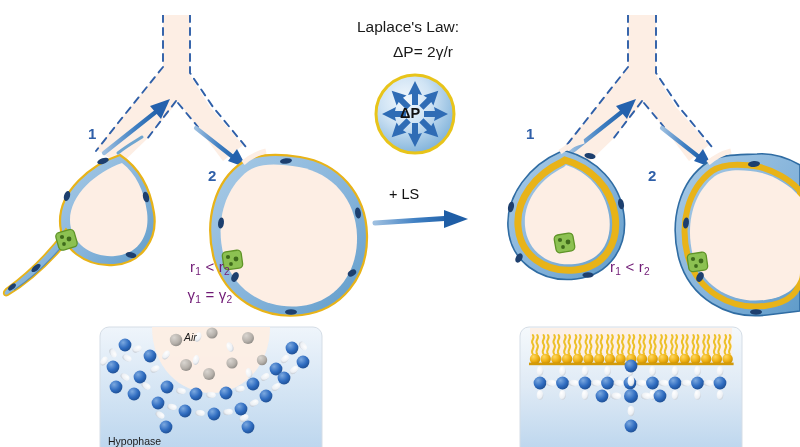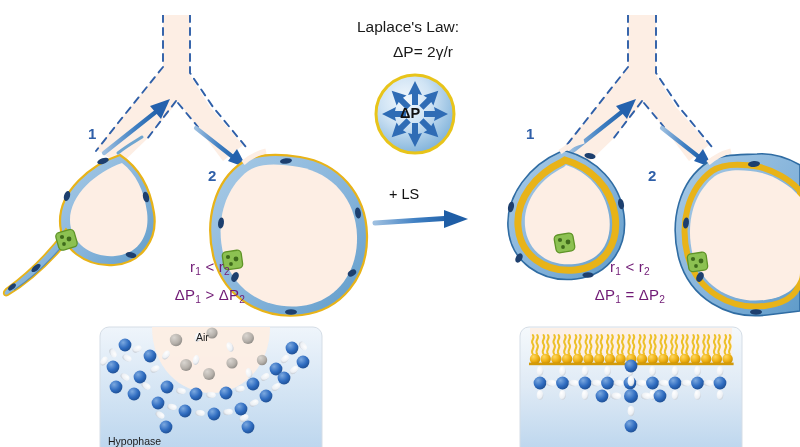--- a/index.html
+++ b/index.html
@@ -428,25 +428,24 @@
   <div class="txt title" style="left:357px;top:3px;">Laplace's Law:</div>
   <div class="txt title" style="left:393px;top:28px;">ΔP= 2γ/r</div>
   <div class="txt dp-text" style="left:400px;top:90px;">ΔP</div>
   <div class="txt ls-text" style="left:389px;top:171px;">+ LS</div>
 
   <div class="txt numlabel" style="left:88px;top:110px;">1</div>
   <div class="txt numlabel" style="left:208px;top:152px;">2</div>
   <div class="txt numlabel" style="left:526px;top:110px;">1</div>
   <div class="txt numlabel" style="left:648px;top:152px;">2</div>
 
-  <div class="txt insetlabel" style="left:196px;top:316px;">Air</div>
+  <div class="txt insetlabel" style="left:184px;top:316px;font-style:italic;">Air</div>
   <div class="txt insetlabel" style="left:108px;top:420px;">Hypophase</div>
 
   <div id="leftFormulas" style="position:absolute;left:150px;top:240px;text-align:center;width:120px;">
       <div class="formula" style="line-height: 23px;">r<sub>1</sub> &lt; r<sub>2</sub></div>
-      <div class="formula" style="line-height: 23px;">ΔP<sub>1</sub> &gt; ΔP<sub>2</sub></div>
+      <div class="formula" style="line-height: 23px;">γ<sub>1</sub> = γ<sub>2</sub></div>
     </div>
   <div id="rightFormulas" style="position:absolute;left:570px;top:240px;text-align:center;width:120px;">
       <div class="formula" style="line-height: 23px;">r<sub>1</sub> &lt; r<sub>2</sub></div>
-      <div class="formula" style="line-height: 23px;">ΔP<sub>1</sub> = ΔP<sub>2</sub></div>
     </div>
 
 </div>
 
 </body></html>

